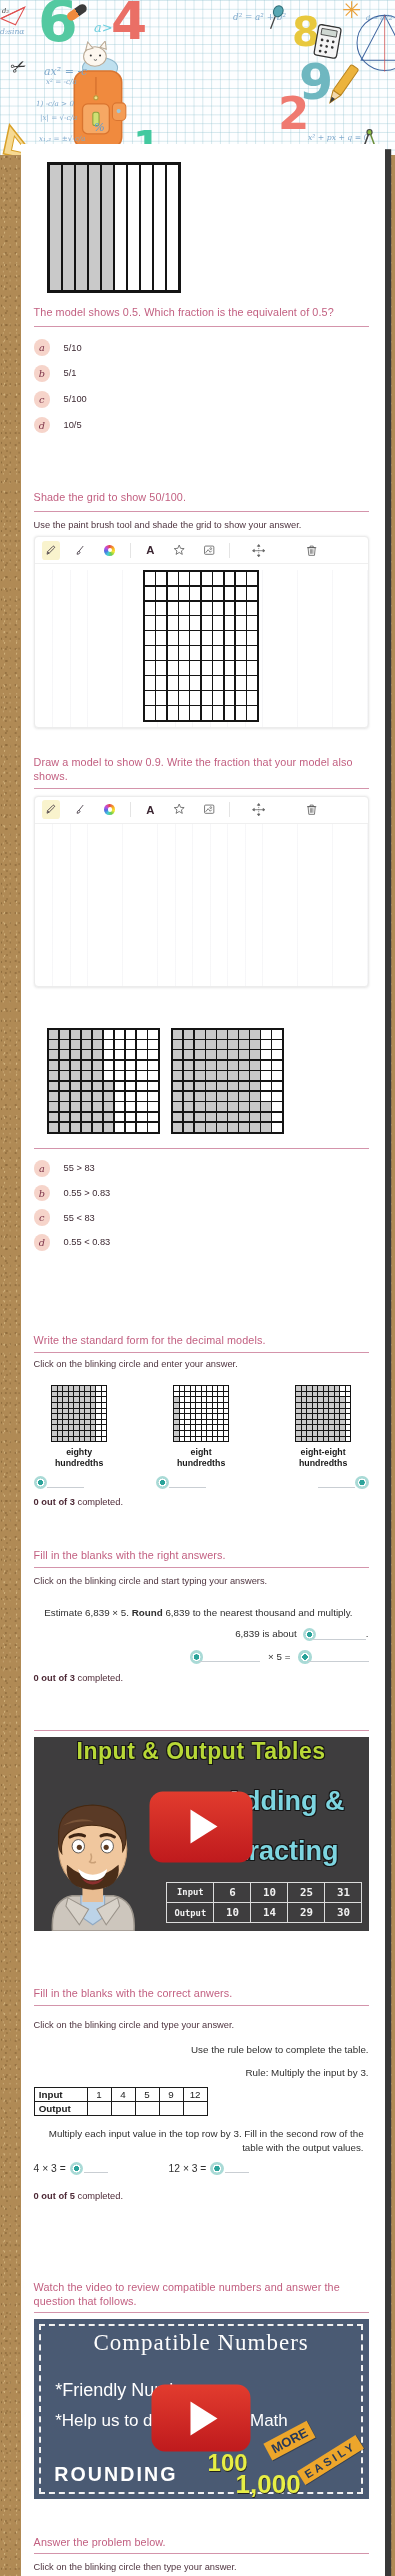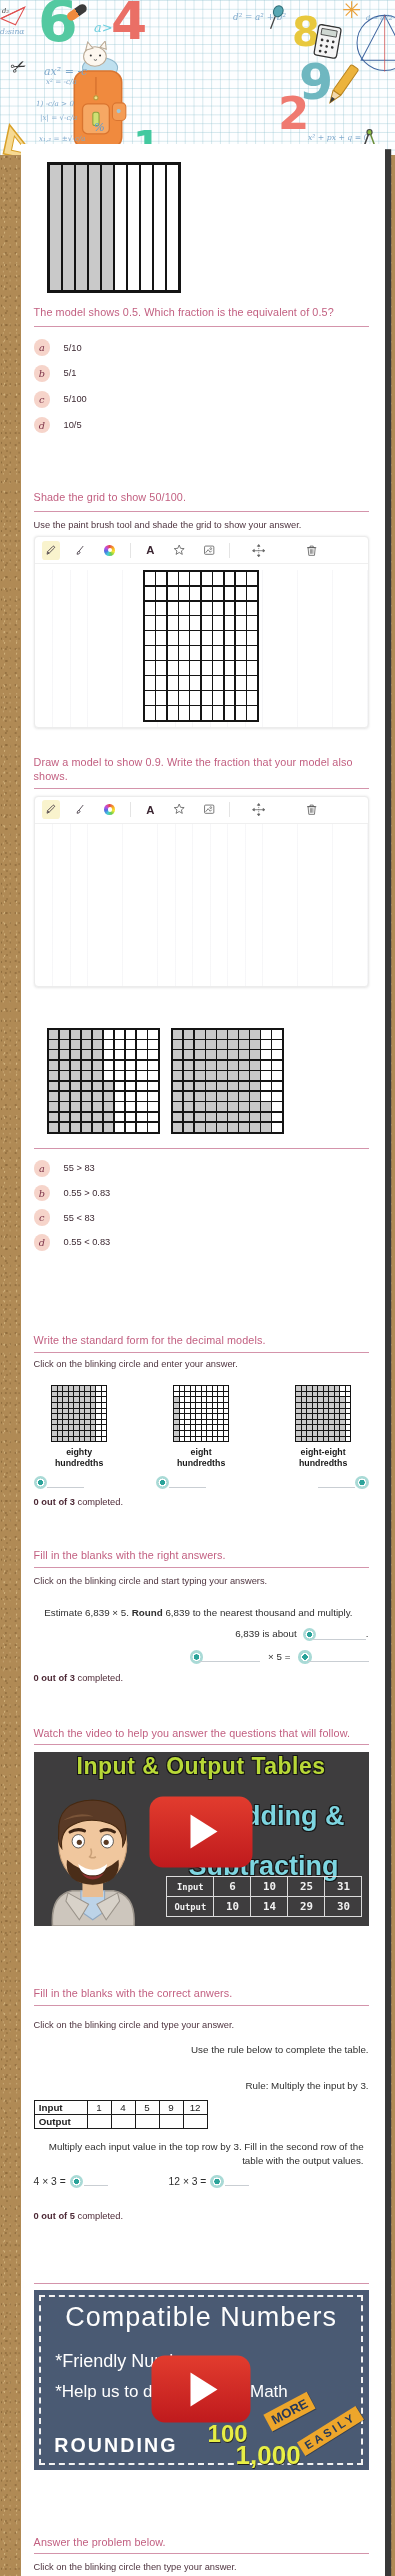--- a/index.html
+++ b/index.html
@@ -79,36 +79,36 @@
   
   .io-table{ border-collapse:collapse; margin-top:7.7px; }
   .io-table td{ border:1px solid #1c1c1c; font-size:9.8px; color:#222; height:14px; min-width:24px; text-align:center; padding:0.5px 4.1px; }
   .io-table td.lbl{ font-weight:bold; text-align:left; min-width:53px; }
   .eq-row{ display:flex; margin-top:6.2px; align-items:center; }
   .eq-cell{ width:135px; display:flex; align-items:center; color:#2f2f2f; font-size:10.3px; }
   .eq-cell .blank{ width:24px; margin-left:1px; }
   .eq-cell .blink{ margin-left:4.1px; }
   
   .video{ position:relative; margin-top:6.2px; width:335px; overflow:hidden; cursor:pointer; }
-  .v1{ height:174px; background:#3e3d3e; }
+  .v1{ height:194px; background:#3e3d3e; }
   .v2{ height:180px; background:#4a5a73; }
   .play-btn{ position:absolute; left:50%; top:46%; transform:translate(-50%,-50%);
     width:103px; height:71px; border-radius:13.4px;
     background:linear-gradient(#e23c2e,#bf1a1d); display:flex; align-items:center; justify-content:center; cursor:pointer;}
   .play-btn .tri{ width:0; height:0; border-left:27px solid #fff; border-top:17px solid transparent; border-bottom:17px solid transparent; margin-left:6.2px;}
   .chalk-green{ color:#b8d837; font-weight:bold; text-shadow:1px 1px 0 #161616, -1px -1px 0 #161616, 1px -1px 0 #161616, -1px 1px 0 #161616; }
   .chalk-cyan{ color:#7dd5e0; font-weight:bold; text-shadow:1px 1px 0 #161616, -1px -1px 0 #161616, 1px -1px 0 #161616, -1px 1px 0 #161616; }
   .v1-title{ position:absolute; top:1px; width:100%; text-align:center; font-size:23px; letter-spacing:0.5px; }
   .v1-line2{ position:absolute; top:49px; left:191px; font-size:27px; }
   .v1-line3{ position:absolute; top:99px; left:155px; font-size:27px; }
   .v1-table{ position:absolute; right:6.2px; bottom:8.2px; border-collapse:collapse; }
   .v1-table td{ border:1px solid #dcdcdc; color:#f2f2f2; font-size:10.8px; font-weight:bold; text-align:center; padding:3.1px 7.2px; min-width:37px; font-family:"DejaVu Sans Mono", monospace;}
   .v1-table td.lbl{ font-size:8.8px; min-width:43px; }
   .v2-dash{ position:absolute; inset:5.2px; border:2.6px dashed #f3f3f3; }
-  .v2-title{ position:absolute; top:11.3px; width:100%; text-align:center; color:#fdfdfd; font-size:27px; letter-spacing:1px; }
+  .v2-title{ position:absolute; top:11.3px; width:100%; text-align:center; color:#fdfdfd; font-size:23px; letter-spacing:1px;font-family:Liberation Serif, serif; }
   .v2-b1{ position:absolute; top:61px; left:21.6px; color:#fff; font-size:18px; }
   .v2-b2{ position:absolute; top:92px; left:21.6px; color:#fff; font-size:17px; }
   .v2-b2 .gap{ display:inline-block; width:88px; }
   .v2-round{ position:absolute; bottom:13.4px; left:20.6px; color:#fff; font-size:19.6px; font-weight:bold; letter-spacing:2.1px; }
   .v2-yellow{ position:absolute; color:#e7ee45; font-weight:bold; text-shadow:0.5px 0.5px 0 #222; }
   .v2-badge{ position:absolute; background:#eda62b; color:#26395a; font-weight:bold; padding:2.1px 5.2px; box-shadow:0.5px 1px 0 rgba(0,0,0,.3); }
   .avatar{ position:absolute; left:3.1px; bottom:0; }
 </style>
 </head>
 <body>
@@ -1051,21 +1051,20 @@
     </div>
     <div class="bodytext" style="margin-top:8.2px">
       <span class="blink"></span><span class="blank" style="width:61px;margin-left:-4.1px"></span>
       <span style="margin:0 5.2px">× 5 =</span>
       <span class="blink"></span><span class="blank" style="width:61px;margin-left:-4.1px"></span>
     </div>
     <div class="status" style="margin-top:9.3px"><b>0 out of 3</b><span> completed.</span></div>
   </div>
 
   <div class="sec" style="top:1582px">
-    <div class="q-heading" style="width:319px">Watch the video to help you answer the questions that will follow.</div>
     <hr class="divider" style="margin-top:4.1px">
     <div class="video v1">
       <div class="v1-title chalk-green">Input &amp; Output Tables</div>
       <div class="v1-line2 chalk-cyan">Adding &amp;</div>
       <div class="v1-line3 chalk-cyan">Subtracting</div>
 
       <svg class="avatar" width="111" height="155" viewBox="0 0 215 300">
         <path d="M30 300 q-4 -60 38 -68 l80 0 q44 8 40 68 Z" fill="#cdc6bd" stroke="#9a938a" stroke-width="3"></path>
         <path d="M85 232 h46 v40 l-23 16 -23 -16 Z" fill="#bcd3e8" stroke="#8fa8c2" stroke-width="2"></path>
         <path d="M60 236 l40 22 -18 30 -26 -36 Z" fill="#d8d2c9" stroke="#9a938a" stroke-width="2"></path>
@@ -1107,21 +1106,21 @@
       </tbody>
         </table>
     </div>
   </div>
 
   <div class="sec" style="top:1842px">
     <div class="q-heading">Fill in the blanks with the correct anwers.</div>
     <hr class="divider" style="margin-top:4.6px">
     <div class="instr" style="margin-top:14px">Click on the blinking circle and type your answer.</div>
     <div class="bodytext" style="margin-top:13.4px">Use the rule below to complete the table.</div>
-    <div class="bodytext" style="margin-top:22px">Rule: Multiply the input by 3.</div>
+    <div class="bodytext" style="margin-top:9px">Rule: Multiply the input by 3.</div>
     <table class="io-table">
       <tbody>
           <tr>
         <td class="lbl">Input</td>
         <td>1</td>
             <td>4</td>
             <td>5</td>
             <td>9</td>
             <td>12</td>
       </tr>
@@ -1143,24 +1142,25 @@
             <span class="blink"></span>
             <span class="blank"></span>
           </div>
         <div class="eq-cell">
             <span>12 × 3 =</span>
             <span class="blink"></span>
             <span class="blank"></span>
           </div>
       </div>
     </div>
-    <div class="status" style="margin-top:23px"><b>0 out of 5</b><span> completed.</span></div>
+    <div class="status" style="margin-top:16px"><b>0 out of 5</b><span> completed.</span></div>
   </div>
 
   <div class="sec" style="top:2136px">
+    <div class="q-heading" style="width:330px">Watch the video to review compatible numbers and answer the question that follows.</div>
     <hr class="divider" style="margin-top:3.1px">
     <div class="video v2">
       <div class="v2-dash"></div>
       <div class="v2-title">Compatible Numbers</div>
       <div class="v2-b1">*Friendly Numbers</div>
       <div class="v2-b2"><span>*Help us to do</span><span class="gap"></span><span>Math</span></div>
       <div class="v2-yellow" style="left:152px;top:109px;font-size:16.5px">10</div>
       <div class="v2-yellow" style="left:174px;top:130px;font-size:24px">100</div>
       <div class="v2-yellow" style="left:202px;top:150px;font-size:26px">1,000</div>
       <div class="v2-round">ROUNDING</div>

